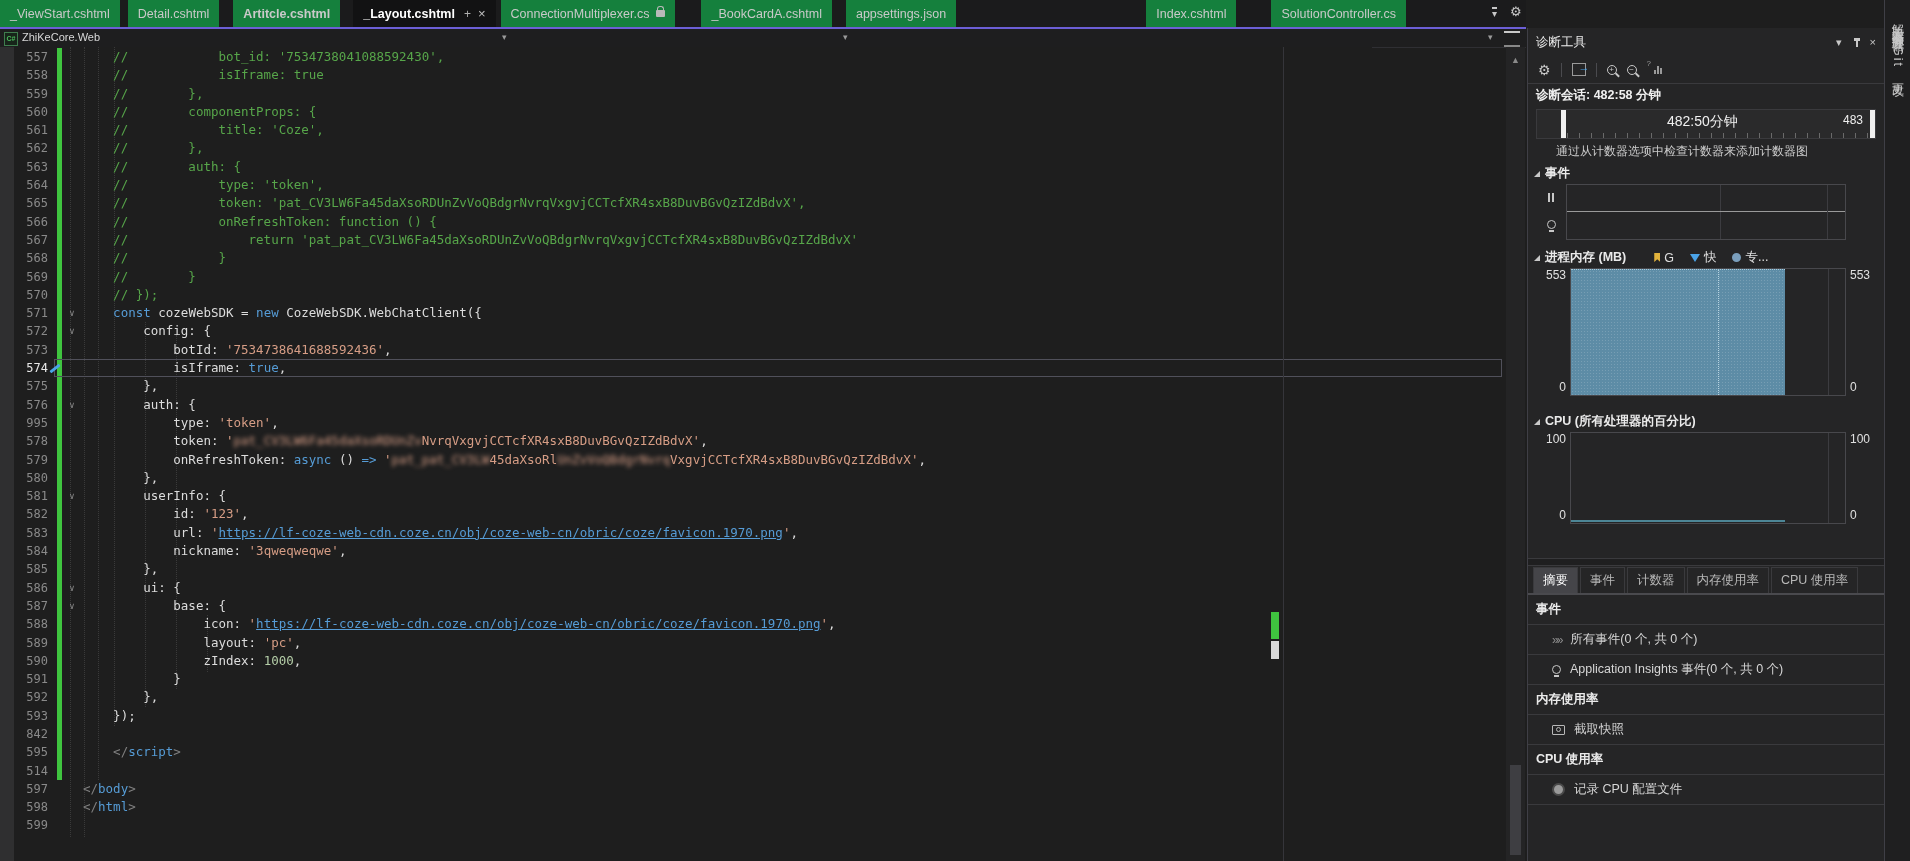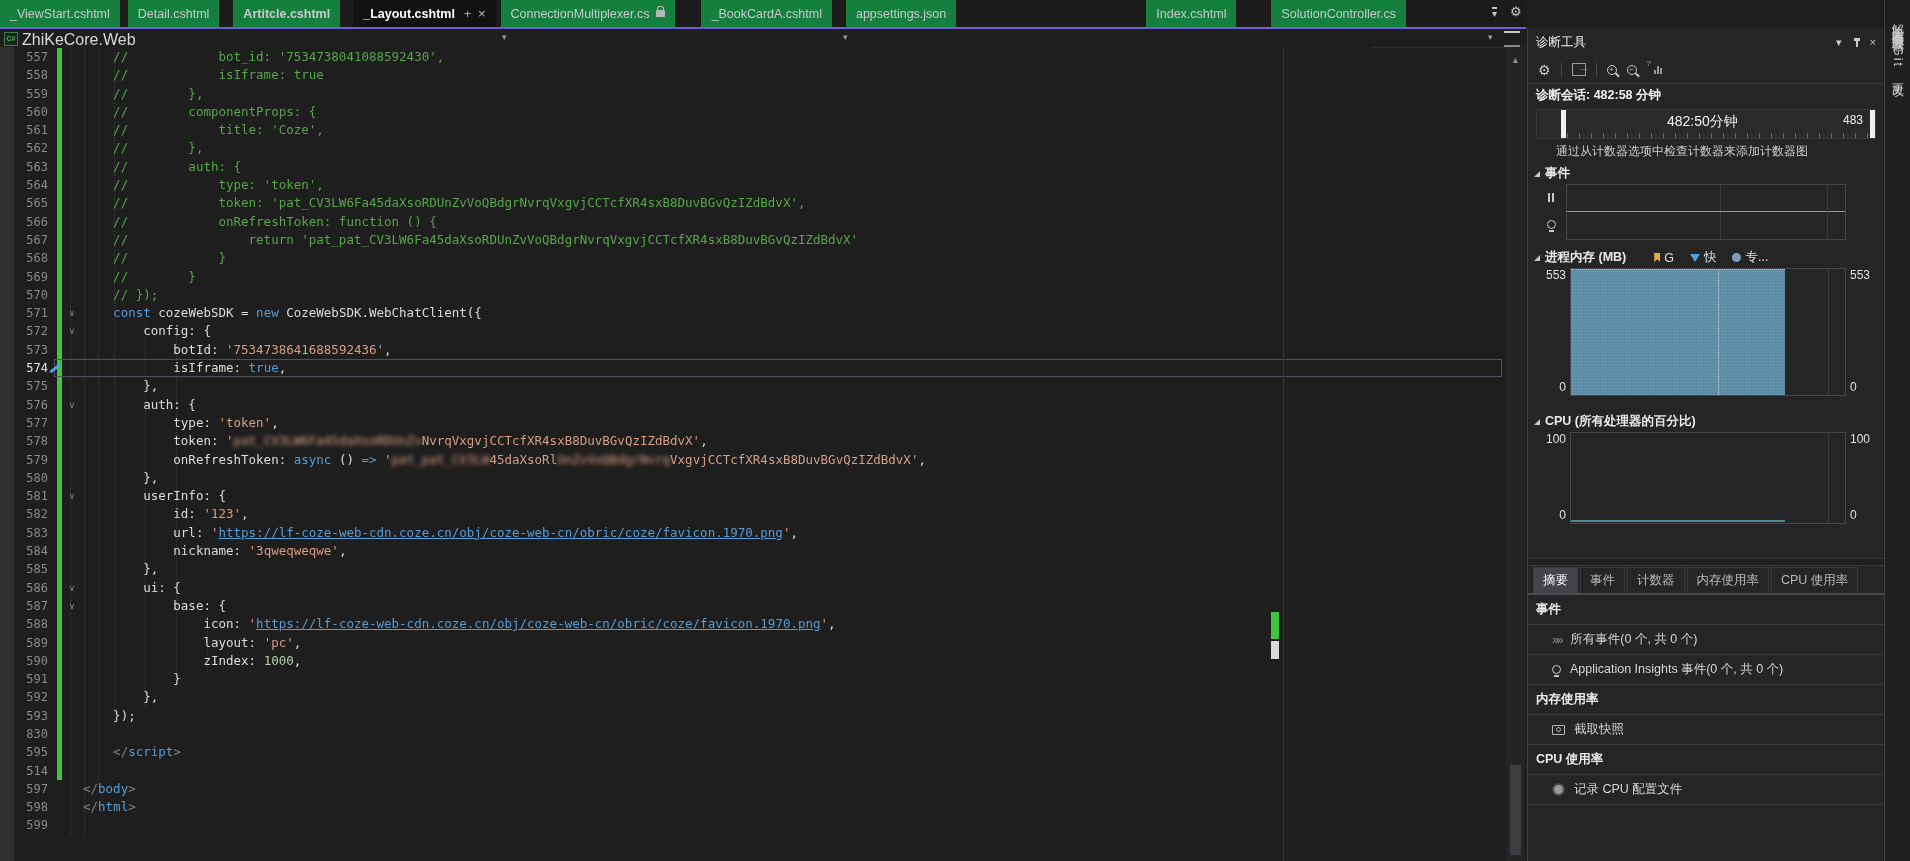--- a/index.html
+++ b/index.html
@@ -14,21 +14,21 @@
   .tab .close-g{margin-left:7px;color:#c0c0c0;font-weight:normal;font-size:13px;}
   .lock{width:9px;height:7px;background:#b9b9b9;border-radius:1px;position:relative;margin-left:7px;display:inline-block;}
   .lock::before{content:'';position:absolute;top:-4px;left:1px;width:5px;height:4px;border:1.5px solid #b9b9b9;border-bottom:none;border-radius:3px 3px 0 0;}
   #tab-overflow{position:absolute;left:1492px;top:7px;color:#c8c8c8;font-size:10px;border-top:2px solid #c8c8c8;line-height:10px;}
   #tabstrip-gear{position:absolute;left:1510px;top:4px;color:#c8c8c8;font-size:13px;}
   #accentline{position:absolute;left:0;top:27px;width:1526px;height:2px;background:#6c5fd6;}
   
   #navbar{position:absolute;left:0;top:29px;width:1526px;height:18px;background:#1e1e1f;border-bottom:1px solid #2f2f33;}
   #navbar .csicon{position:absolute;left:4px;top:3px;width:12px;height:12px;border:1px solid #3f7d4e;color:#4cbb5c;
                   font-size:7px;line-height:11px;text-align:center;font-weight:bold;background:#17251a;}
-  #navbar .proj{position:absolute;left:22px;top:2px;color:#d8d8d8;font-size:16px;}
+  #navbar .proj{position:absolute;left:22px;top:2px;color:#d8d8d8;font-size:11px;}
   .navdrop{position:absolute;top:3px;color:#9a9a9a;font-size:9px;}
   #nav-split{position:absolute;left:1504px;top:2px;width:16px;height:12px;border-top:2px solid #c8c8c8;border-bottom:2px solid #888;}
   
   #editor{position:absolute;left:0;top:47px;width:1372px;height:814px;background:#1e1e1e;}
   #indmargin{position:absolute;left:0;top:0;width:14px;height:814px;background:#2f2f30;}
   .guide{position:absolute;width:0;border-left:1px dotted #3a3a3a;}
   #lines{position:absolute;left:0;top:1px;width:1526px;font-family:"DejaVu Sans Mono","Liberation Mono",monospace;}
   .cl{display:flex;height:18.3px;line-height:18.3px;position:relative;}
   .cl .num{width:48px;min-width:48px;text-align:right;color:#8a8a8a;font-size:12px;padding-left:14px;box-sizing:border-box;}
   .cl .chg{width:5px;min-width:5px;margin-left:9px;}
@@ -288,21 +288,21 @@
           <span class="fold"></span>
           <span class="txt"><span class="p">        },</span></span>
         </div>
         <div class="cl">
           <span class="num">576</span>
           <span class="chg on"></span>
           <span class="fold">∨</span>
           <span class="txt"><span class="p">        auth: {</span></span>
         </div>
         <div class="cl">
-          <span class="num">577</span>
+          <span class="num">995</span>
           <span class="chg on"></span>
           <span class="fold"></span>
           <span class="txt"><span class="p">            type: </span><span class="s">'token'</span><span class="p">,</span></span>
         </div>
         <div class="cl">
           <span class="num">578</span>
           <span class="chg on"></span>
           <span class="fold"></span>
           <span class="txt"><span class="p">            token: </span><span class="s">'</span><span class="b">pat_CV3LW6Fa45daXsoRDUnZv</span><span class="s">NvrqVxgvjCCTcfXR4sxB8DuvBGvQzIZdBdvX'</span><span class="p">,</span></span>
         </div>
@@ -390,21 +390,21 @@
           <span class="fold"></span>
           <span class="txt"><span class="p">        },</span></span>
         </div>
         <div class="cl">
           <span class="num">593</span>
           <span class="chg on"></span>
           <span class="fold"></span>
           <span class="txt"><span class="p">    });</span></span>
         </div>
         <div class="cl">
-          <span class="num">830</span>
+          <span class="num">842</span>
           <span class="chg on"></span>
           <span class="fold"></span>
           <span class="txt"></span>
         </div>
         <div class="cl">
           <span class="num">595</span>
           <span class="chg on"></span>
           <span class="fold"></span>
           <span class="txt"><span class="p">    </span><span class="d">&lt;/</span><span class="t">script</span><span class="d">&gt;</span></span>
         </div>

